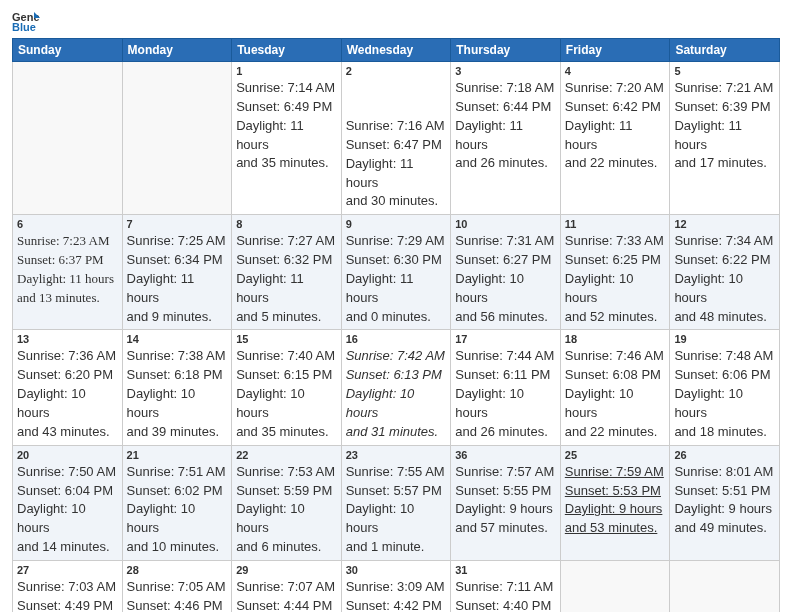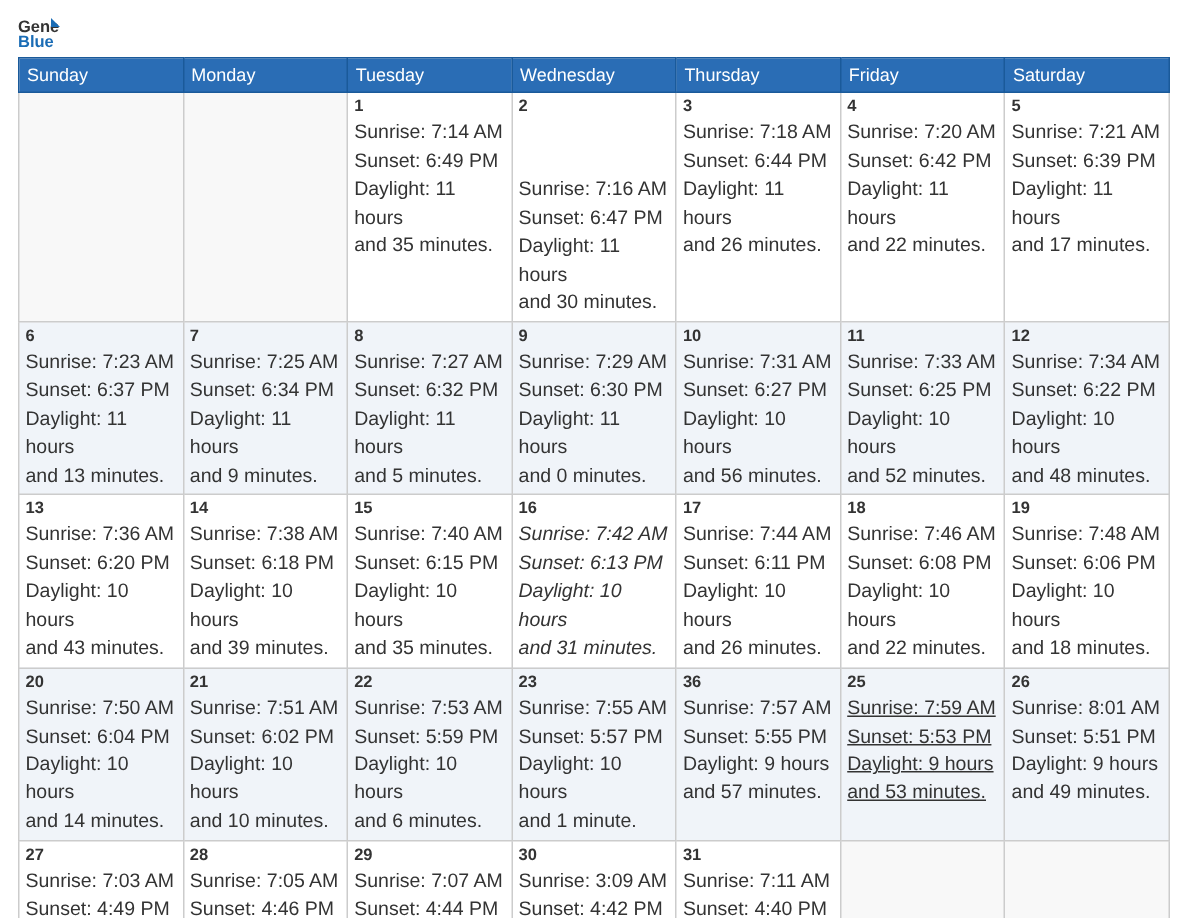--- a/index.html
+++ b/index.html
@@ -52,21 +52,21 @@
       border-collapse: collapse;
       width: 100%;
       table-layout: fixed;
     }
     .calendar th {
       background-color: #2a6db5;
       color: white;
       text-align: left;
       padding: 4px 5px;
       font-size: 12px;
-      font-weight: normal;
+      font-weight: bold;
       border: 1px solid #1a5a9a;
     }
     .calendar td {
       border: 1px solid #ccc;
       vertical-align: top;
       padding: 3px 4px;
       font-size: 9.5px;
       color: #333;
       background: #fff;
       height: 88px;
@@ -159,21 +159,21 @@
             <div class="day-num">5</div>
             <div class="day-info" style="white-space: pre-line;">Sunrise: 7:21 AM
 Sunset: 6:39 PM
 Daylight: 11 hours
 and 17 minutes.</div>
           </td>
         </tr>
         <tr>
           <td class="row-shade">
             <div class="day-num">6</div>
-            <div class="day-info" style="white-space: pre-line;">Sunrise: 7:23 AM
+            <div class="day-info" style="white-space: pre-line; font-family: Liberation Serif, serif;">Sunrise: 7:23 AM
 Sunset: 6:37 PM
 Daylight: 11 hours
 and 13 minutes.</div>
           </td>
           <td class="row-shade">
             <div class="day-num">7</div>
             <div class="day-info" style="white-space: pre-line;">Sunrise: 7:25 AM
 Sunset: 6:34 PM
 Daylight: 11 hours
 and 9 minutes.</div>

